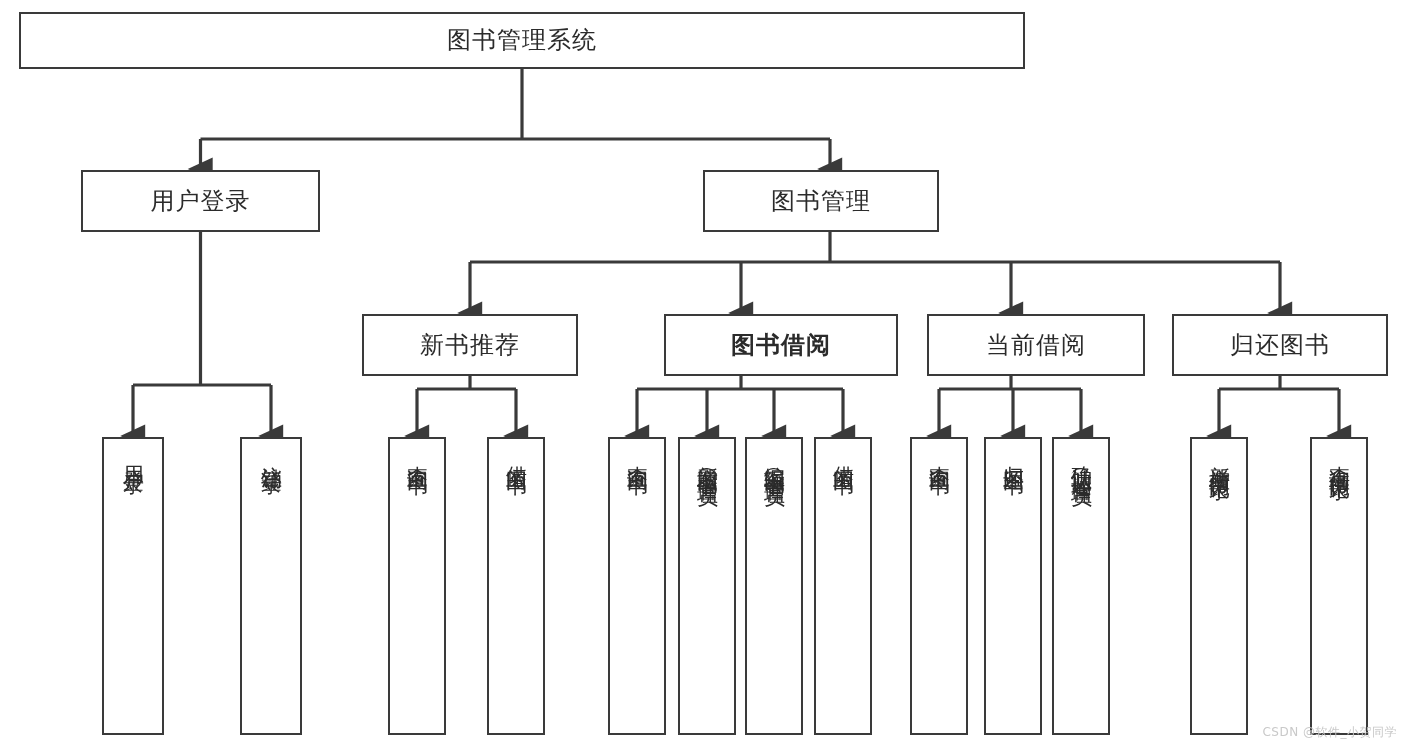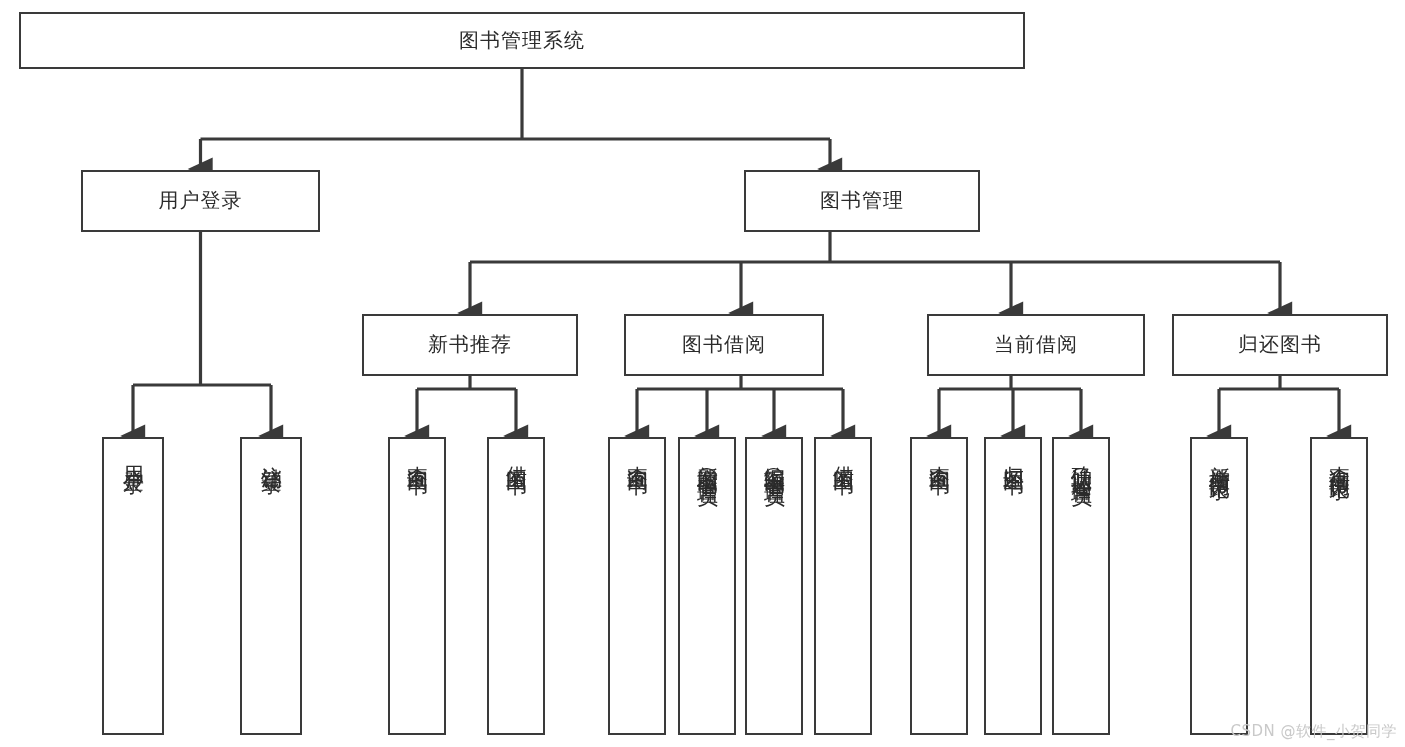--- a/index.html
+++ b/index.html
@@ -30,21 +30,21 @@
     box-sizing: border-box;
     background: #ffffff;
     border: 2.5px solid #3a3a3a;
     display: flex;
     align-items: center;
     justify-content: center;
     z-index: 3;
   }
   .node-label {
     color: #2b2b2b;
-    font-size: 20px;
+    font-size: 24px;
     line-height: 1.18;
     letter-spacing: 1px;
     white-space: nowrap;
     text-align: center;
   }
   
   .node-box.vertical {
     align-items: flex-start;
     justify-content: center;
     padding-top: 10px;
@@ -55,21 +55,21 @@
     font-size: 21px;
     letter-spacing: 3px;
     line-height: 1;
     white-space: nowrap;
   }
   .watermark {
     position: absolute;
     right: 8px;
     bottom: 6px;
     color: #c9c9c9;
-    font-size: 15px;
+    font-size: 12px;
     letter-spacing: 0.5px;
     z-index: 6;
     user-select: none;
     white-space: nowrap;
   }
 </style>
 </head>
 <body>
 
 <div id="diagram-root">
@@ -117,28 +117,28 @@
       </g>
   </svg>
 
   <div class="node-box" style="left:19px;top:12px;width:1006px;height:57px;">
     <span class="node-label">图书管理系统</span>
   </div>
 
   <div class="node-box" style="left:81px;top:170px;width:239px;height:62px;">
     <span class="node-label">用户登录</span>
   </div>
-  <div class="node-box" style="left:744px;top:170px;width:236px;height:62px;">
+  <div class="node-box" style="left:703px;top:170px;width:236px;height:62px;">
     <span class="node-label">图书管理</span>
   </div>
 
   <div class="node-box" style="left:362px;top:314px;width:216px;height:62px;">
     <span class="node-label">新书推荐</span>
   </div>
-  <div class="node-box" style="left:624px;top:314px;width:200px;height:62px;">
+  <div class="node-box" style="left:664px;top:314px;width:234px;height:62px;font-weight:bold;">
     <span class="node-label">图书借阅</span>
   </div>
   <div class="node-box" style="left:902px;top:314px;width:218px;height:62px;margin-left:25px;">
     <span class="node-label">当前借阅</span>
   </div>
   <div class="node-box" style="left:1172px;top:314px;width:216px;height:62px;">
     <span class="node-label">归还图书</span>
   </div>
 
   <div class="node-box vertical" style="left:102px;top:437px;width:62px;height:298px;">

